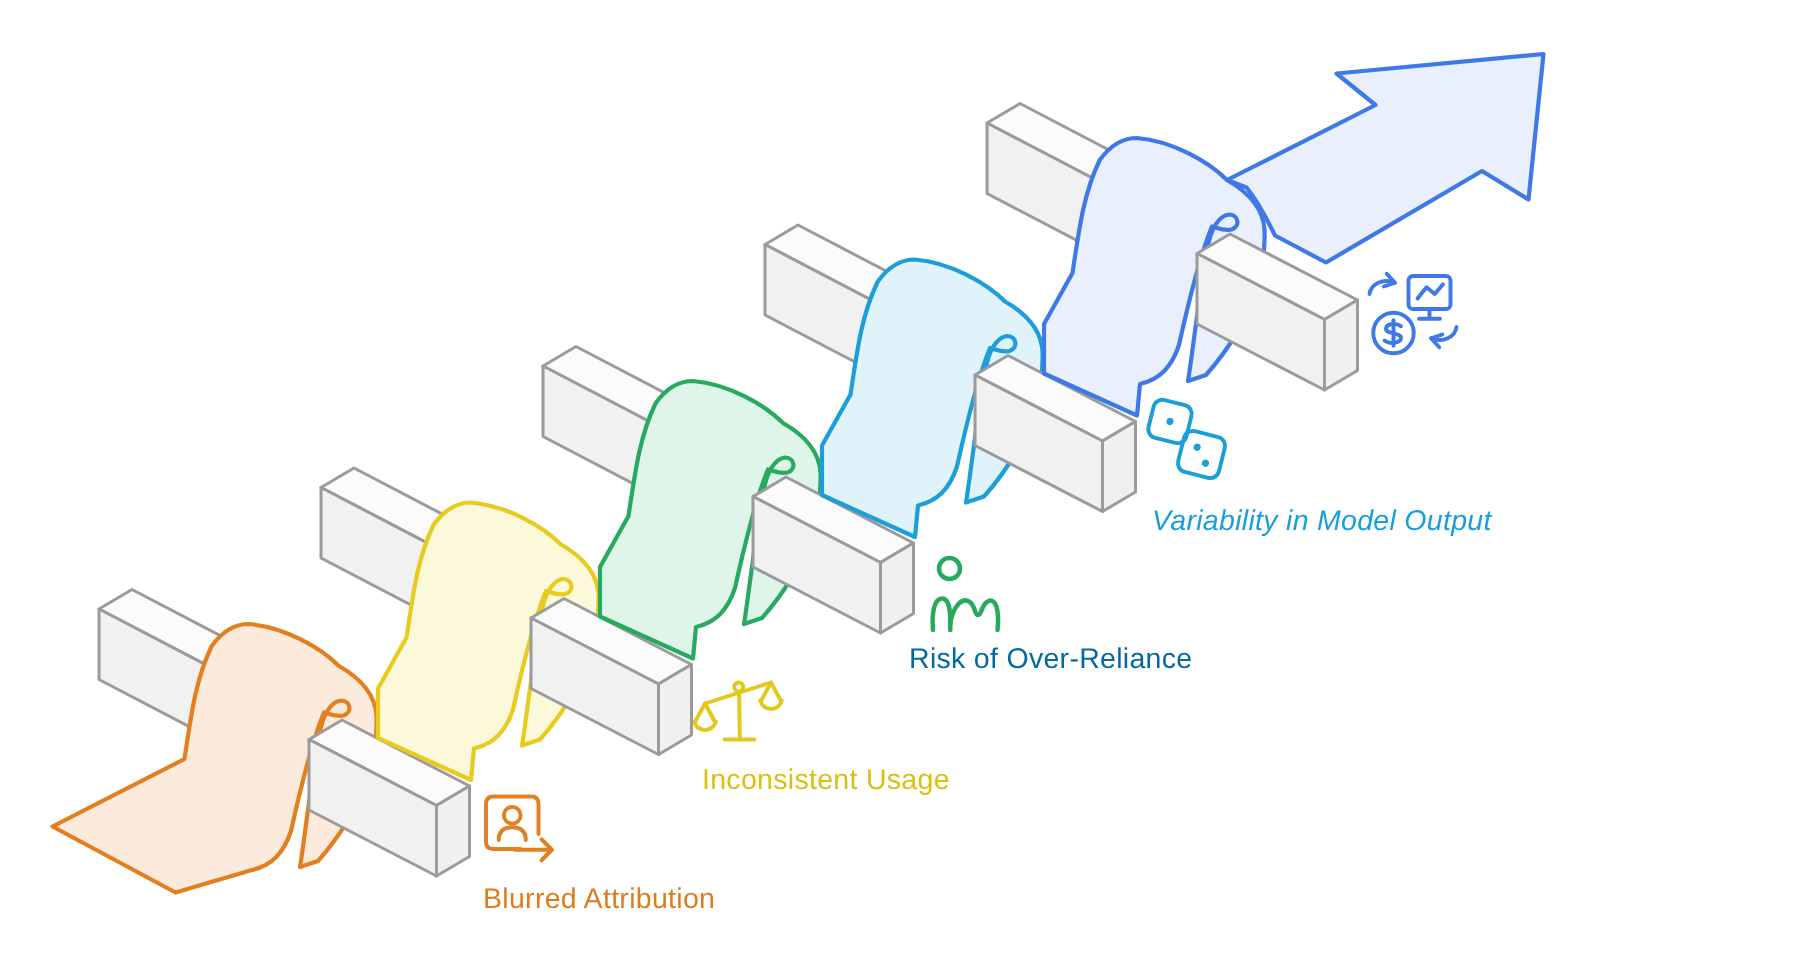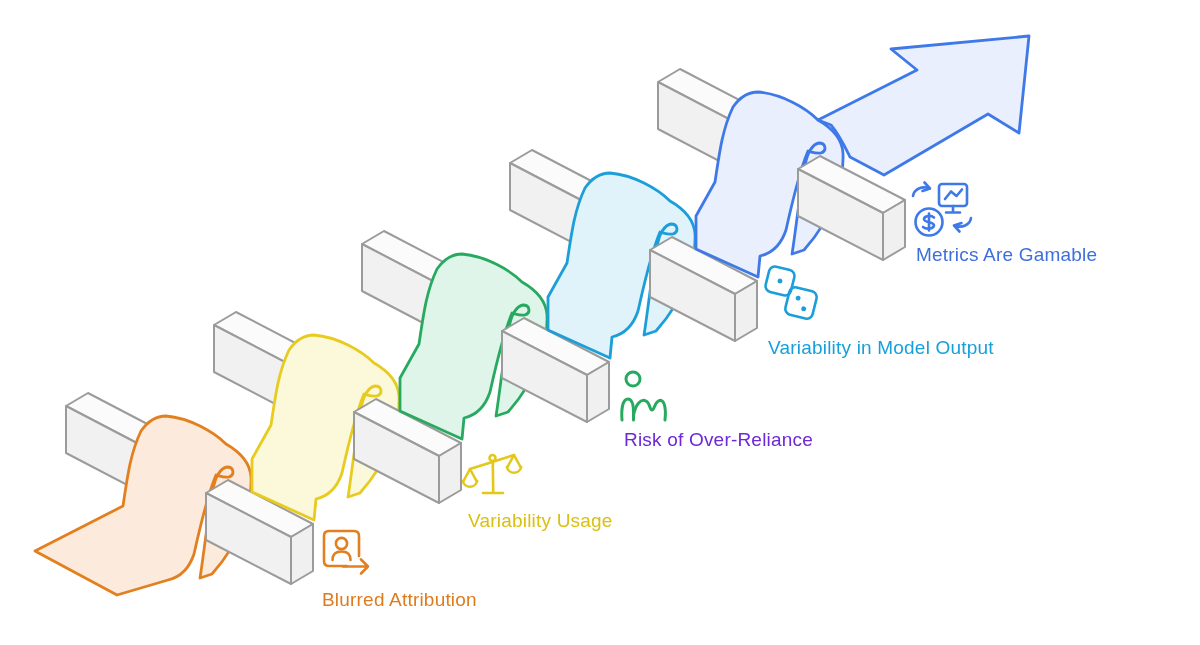--- a/index.html
+++ b/index.html
@@ -194,17 +194,16 @@
       <path class="ic" d="M 45,30 L 45,35 M 38,36.5 L 52,36.5"></path>
       <circle class="ic" cx="21" cy="46" r="13.5"></circle>
       <path class="ic" d="M 21,37.5 L 21,54.5"></path>
       <path class="ic" d="M 26,41.5 C 23,39 16.5,39.5 16,43 C 15.5,47 26.5,45.5 26,49.5 C 25.5,53 18,53.5 15,51"></path>
       <path class="ic" d="M 5,20 C 6,13 14,9.5 22,12.5 M 22,12.5 L 16.5,6.5 M 22,12.5 L 14.5,15"></path>
       <path class="ic" d="M 63,42 C 62,49 54,52.5 46,49.5 M 46,49.5 L 51.5,55.5 M 46,49.5 L 53.5,47"></path>
     </svg>
   </div>
 
   <div class="stage-label" style="left: 322px; top: 589px; color: rgb(222, 124, 29); text-align: center;">Blurred Attribution</div>
-  <div class="stage-label" style="left: 468px; top: 510px; color: rgb(217, 192, 19);">Variability Usage</div>
-  <div class="stage-label" style="left: 624px; top: 429px; color: #6d28d9; text-align: center;">Risk of Over-Reliance</div>
-  <div class="stage-label" style="left: 768px; top: 337px; color: rgb(22, 159, 219);">Variability in Model Output</div>
-  <div class="stage-label" style="left: 916px; top: 244px; color: rgb(62, 111, 220);">Metrics Are Gamable</div>
+  <div class="stage-label" style="left: 468px; top: 510px; color: rgb(217, 192, 19);">Inconsistent Usage</div>
+  <div class="stage-label" style="left: 606px; top: 429px; color: #0369a1; text-align: center;">Risk of Over-Reliance</div>
+  <div class="stage-label" style="left: 768px; top: 337px; color: rgb(22, 159, 219); font-style: italic;">Variability in Model Output</div>
 </div>
 
 </body></html>

